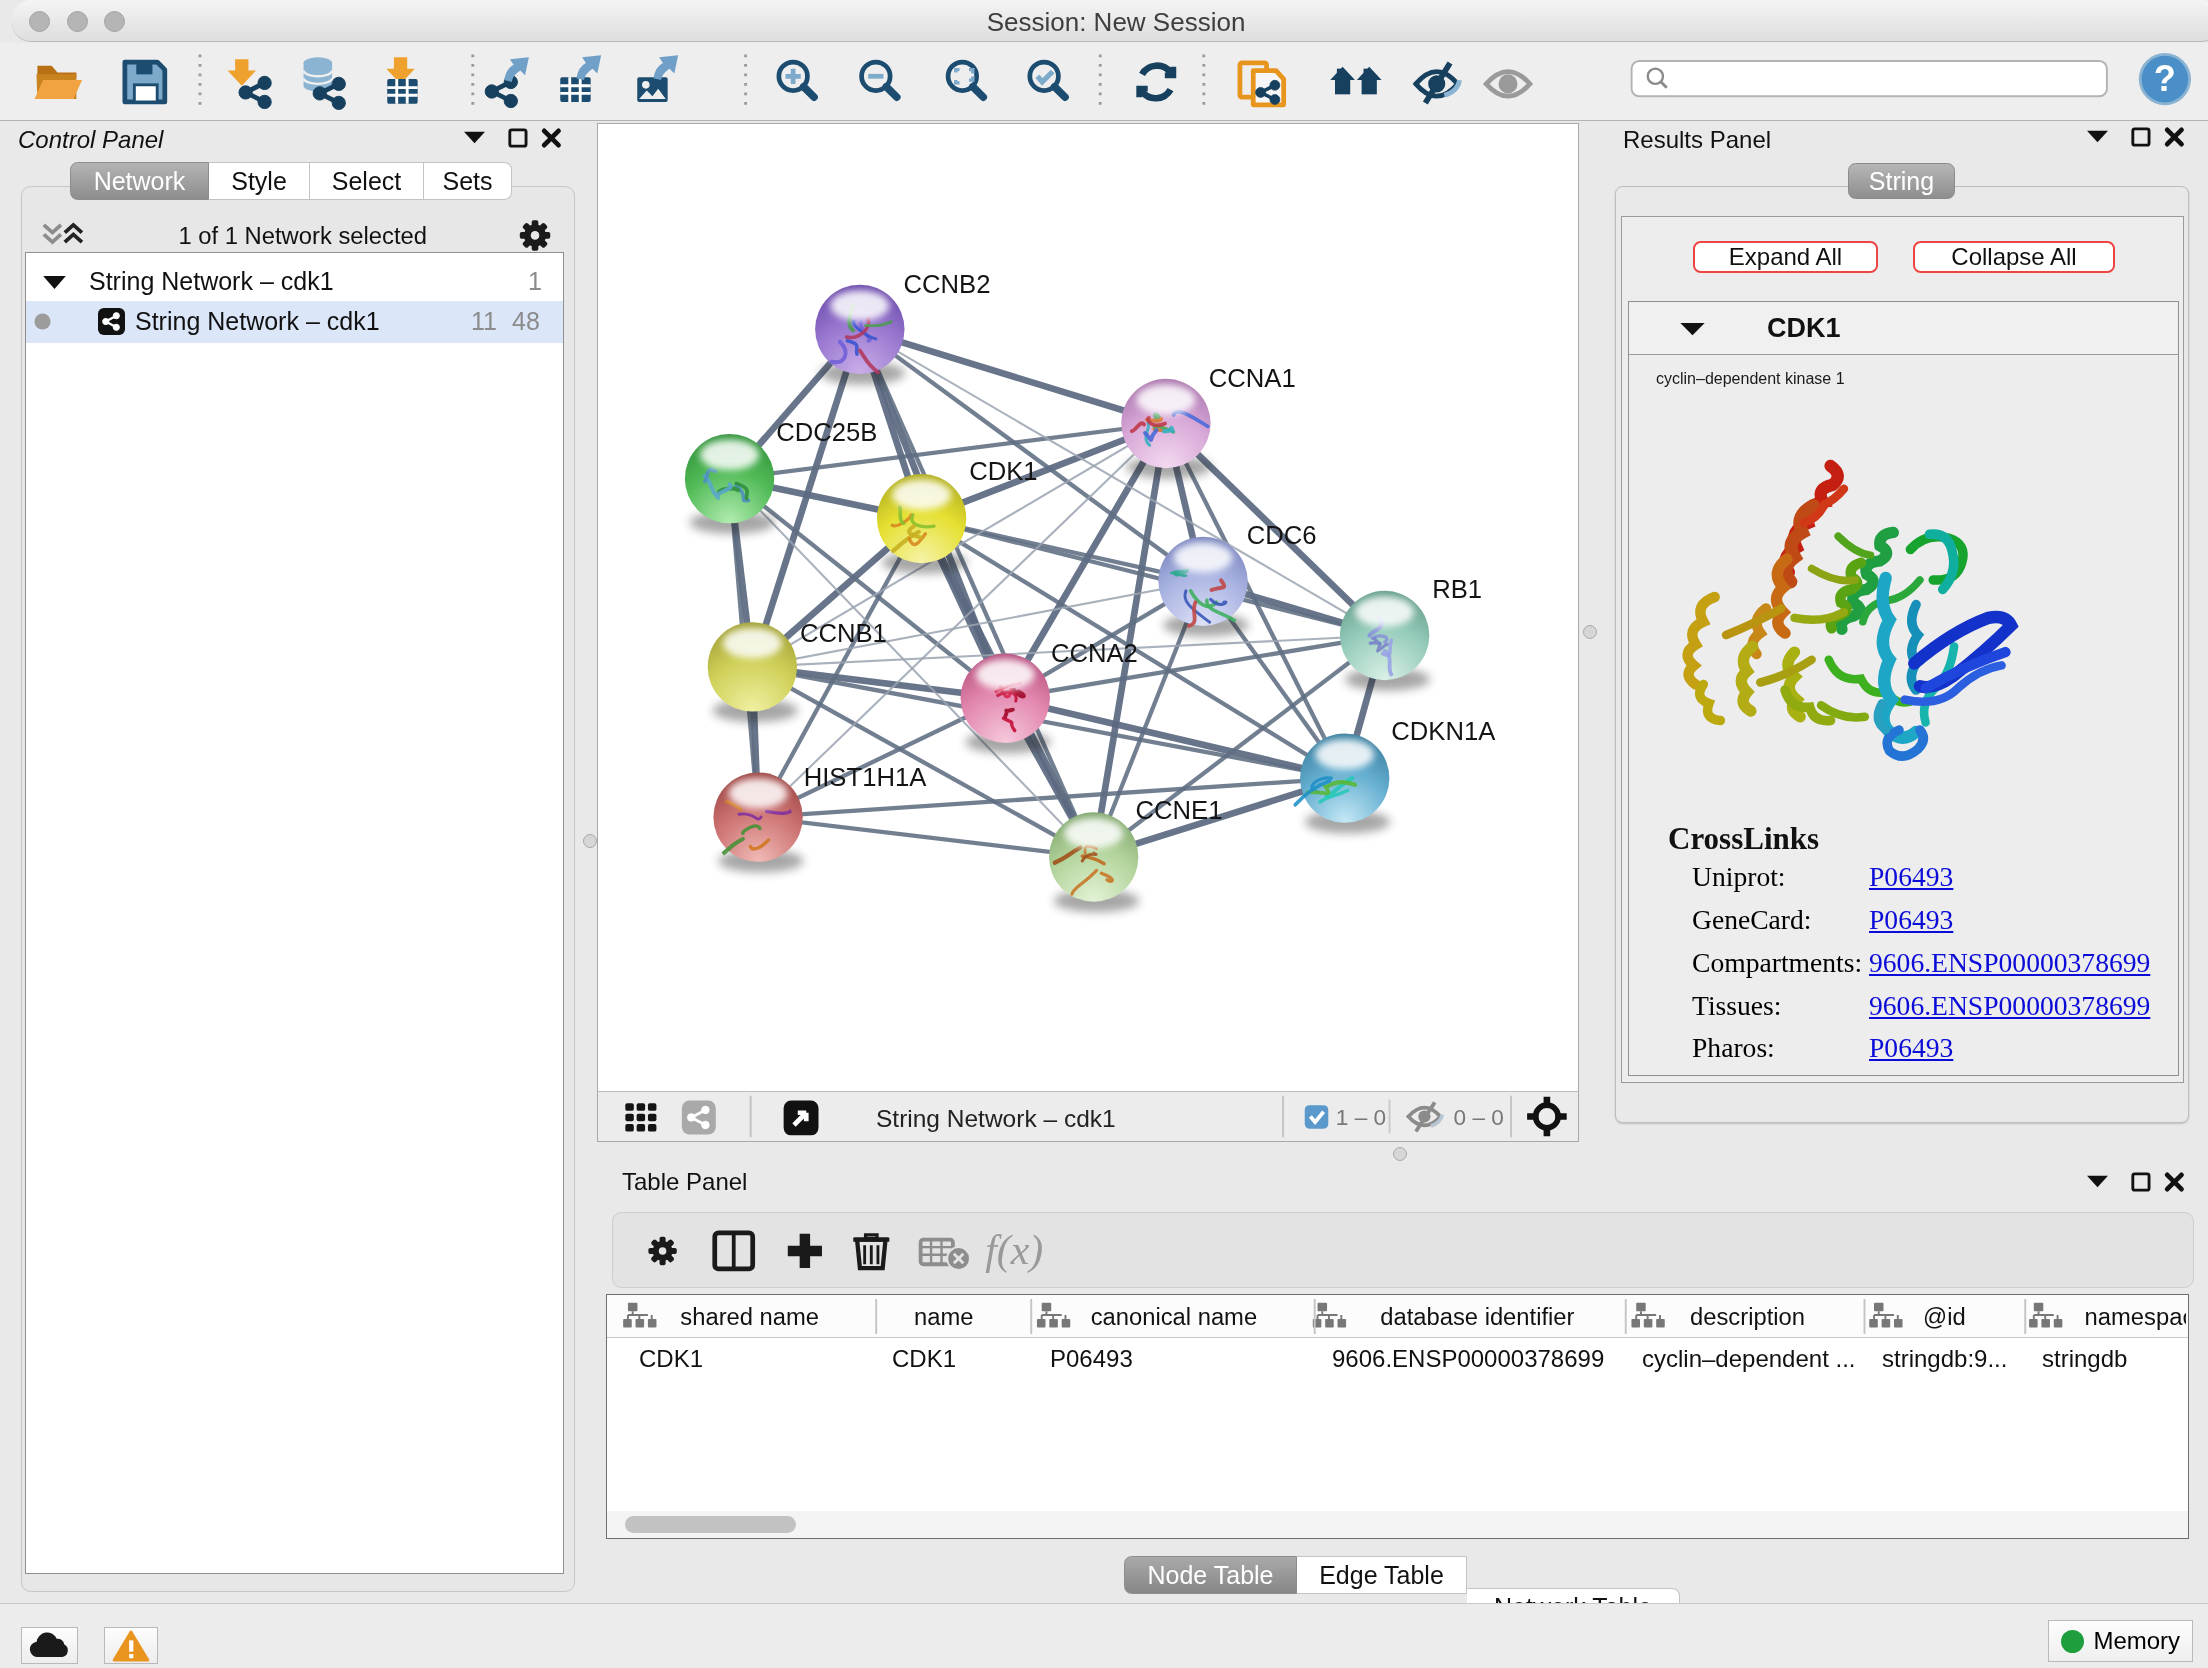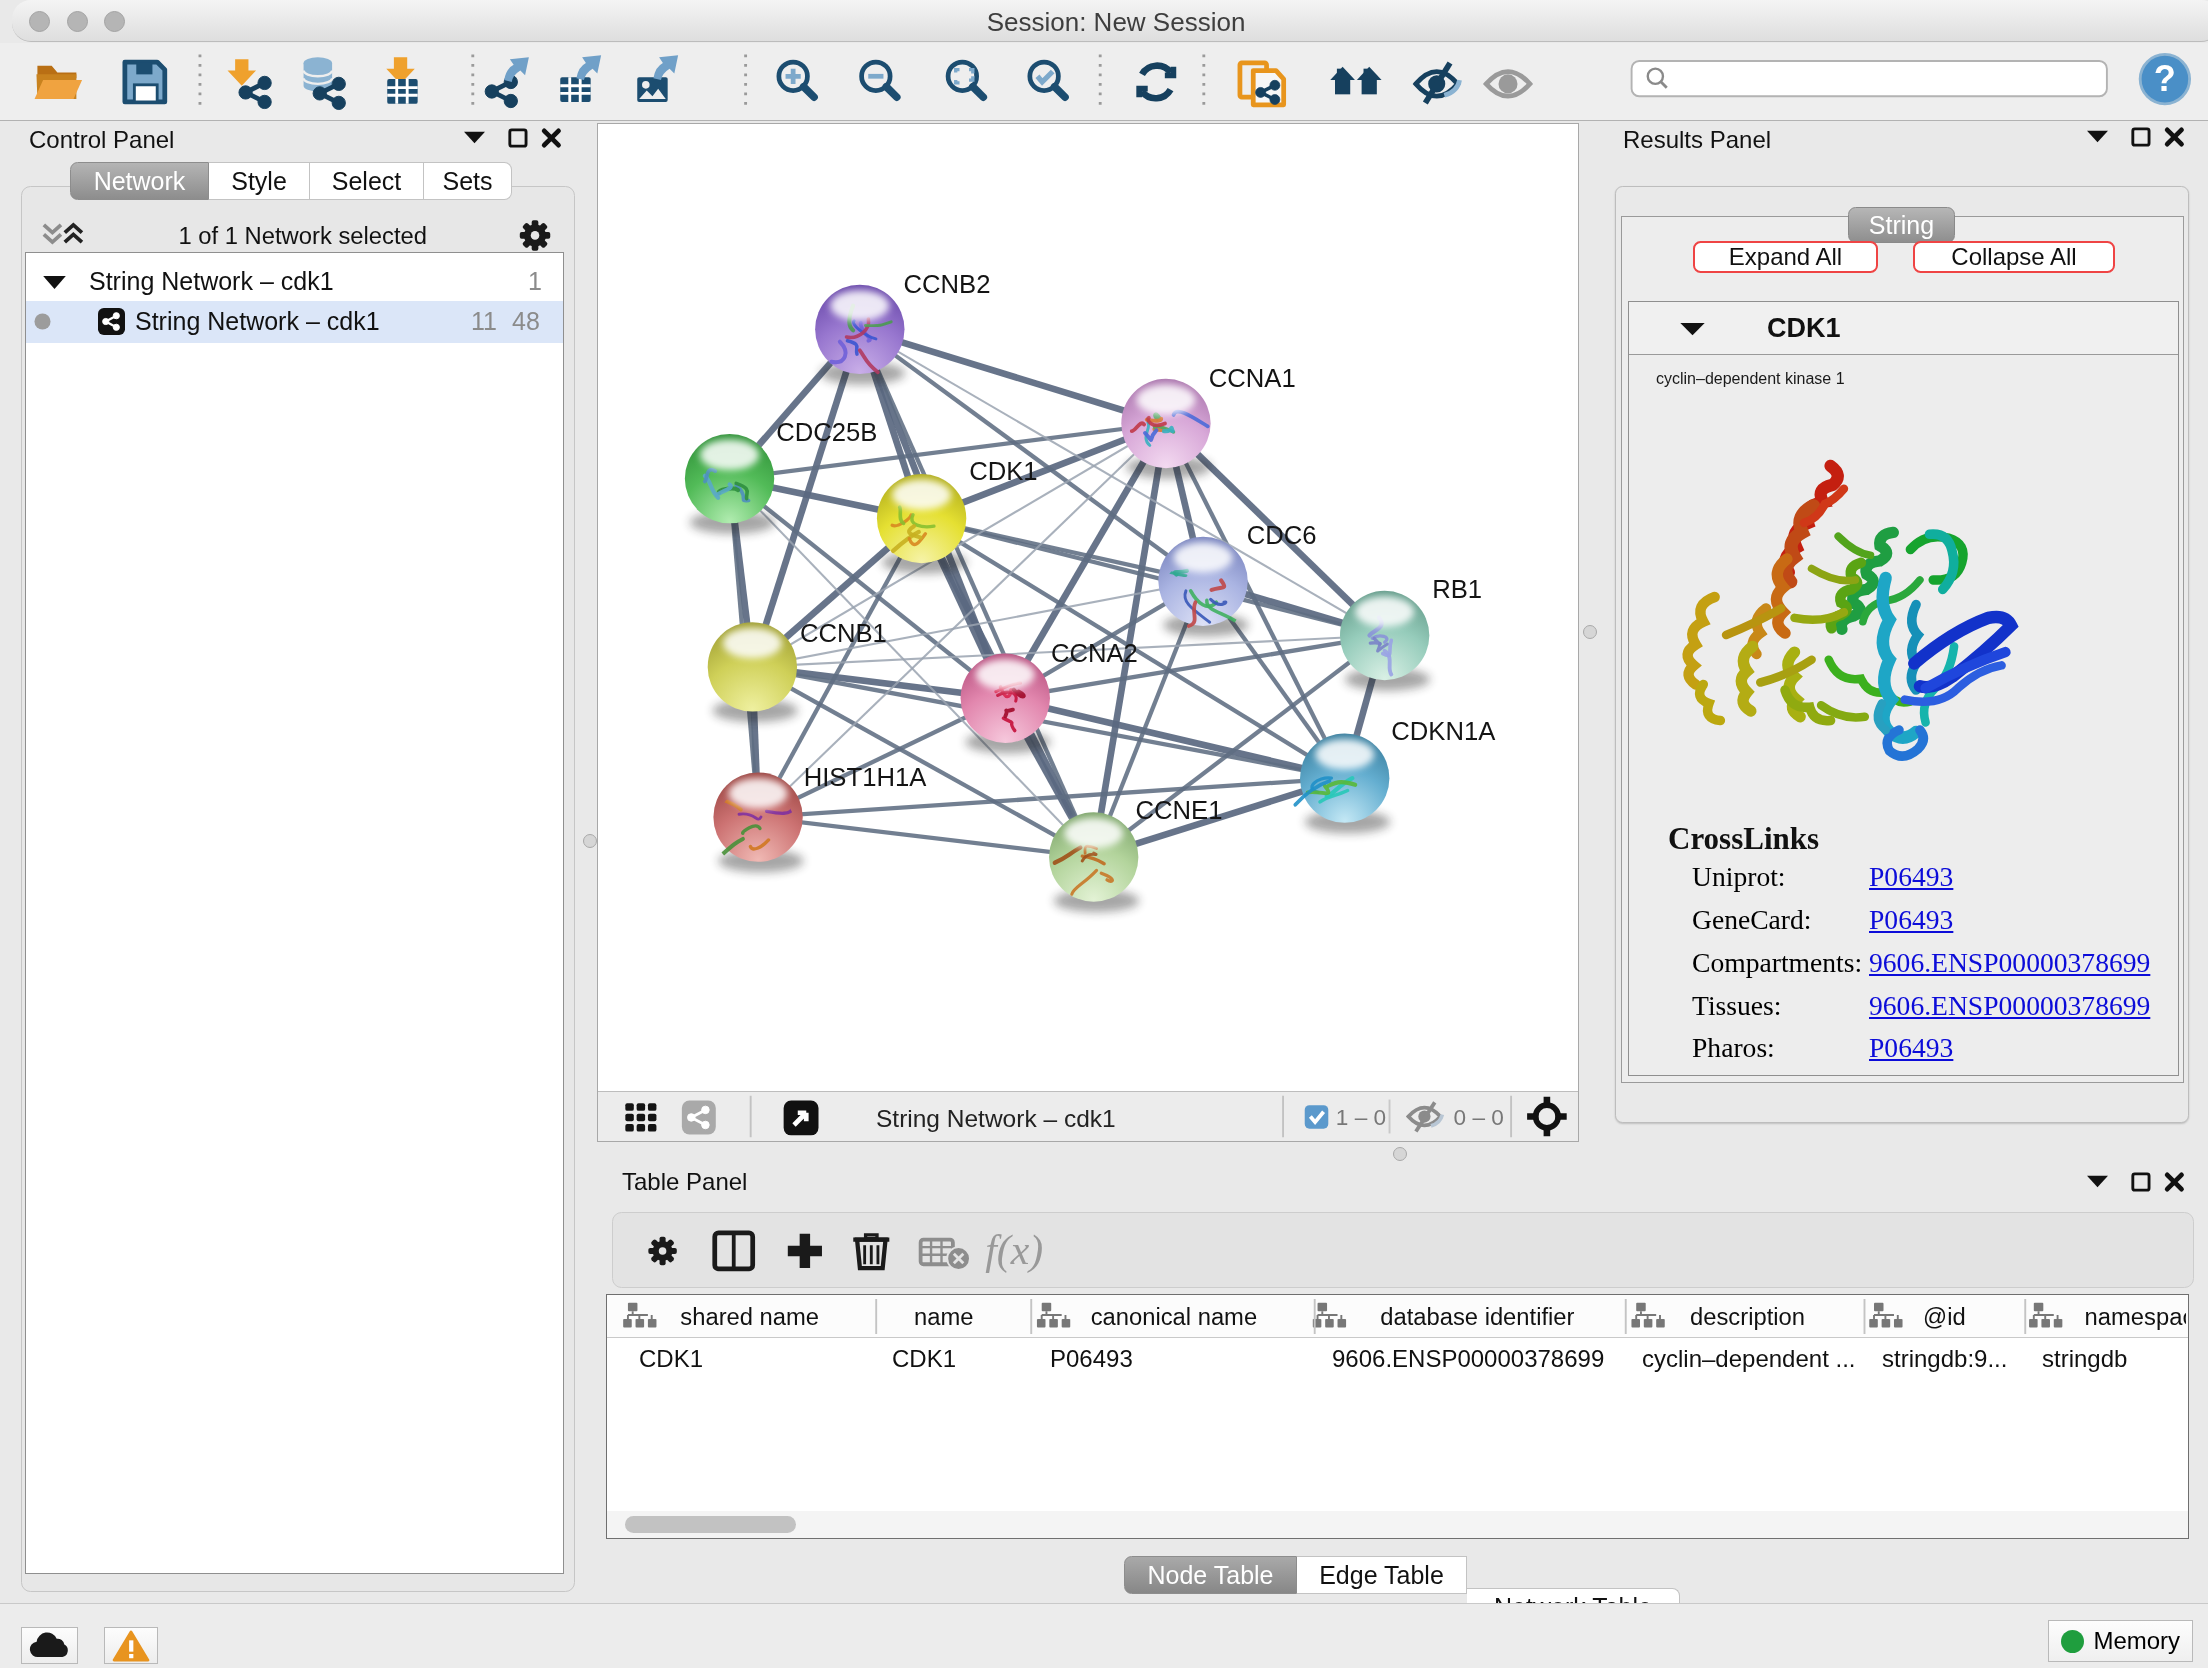--- a/index.html
+++ b/index.html
@@ -12,21 +12,21 @@
 .tl { position:absolute; top:10.5px; width:21px; height:21px; border-radius:50%;
   background:#b5b5b5; border:1px solid #a3a3a3; }
 #title { position:absolute; top:6.7px; left:0; width:2208px; text-align:center;
   font-size:26px; color:#3e3e3e; font-weight:500; }
 
 #toolbar { position:absolute; left:0; top:43px; width:2208px; height:78px;
   background:#eeeeee; border-bottom:1px solid #b2b2b2; }
 
 .phead { font-size:24px; color:#111; }
 
-#cpanel-head { position:absolute; left:29px; top:126px; }
+#cpanel-head { position:absolute; left:18px; top:126px;font-style:italic; }
 #ctabs { position:absolute; left:70px; top:162px; height:38px; display:flex; }
 .ctab { height:38px; font-size:25px; display:flex; align-items:center; justify-content:center;
   background:#fff; border:1px solid #c3c3c3; border-left:none; color:#111; }
 .ctab.first { border-left:1px solid #c3c3c3; border-radius:7.6px 0 0 7.6px; }
 .ctab.last { border-radius:0 7.6px 7.6px 0; }
 .ctab.sel { background:linear-gradient(#b4b4b4,#8d8d8d); color:#fff; border-color:#8d8d8d; }
 #cpanel-box { position:absolute; left:21px; top:186px; width:554px; height:1406px;
   background:#e7e7e7; border:1px solid #c6c6c6; border-radius:9.5px; }
 #cp-toolbar { position:absolute; left:21px; top:200px; width:554px; height:67px; }
 #cp-list { position:absolute; left:25px; top:252px; width:539px; height:1322px;
@@ -37,21 +37,21 @@
 #netview { position:absolute; left:597px; top:123px; width:982px; height:1019px;
   background:#fff; border:1px solid #a8a8a8; }
 #netstatus { position:absolute; left:0; bottom:0; width:980px; height:50px;
   background:#ececec; border-top:1px solid #bdbdbd; }
 #rp-outer { position:absolute; left:1615px; top:186px; width:574px; height:937px;
   background:#e9e9e9; border:1px solid #bdbdbd; border-radius:7.6px; box-shadow:0 1px 1.9px rgba(0,0,0,.18); }
 #rp-inner { position:absolute; left:1621px; top:216px; width:563px; height:867px;
   background:#ededed; border:1px solid #9a9a9a; }
 #stringtab { position:absolute; left:1848px; top:163px; width:107px; height:36px;
   background:linear-gradient(#b6b6b6,#8e8e8e); border:1px solid #8a8a8a; border-radius:7.6px;
-  color:#fff; font-size:25px; display:flex; align-items:center; justify-content:center;margin-top:44px; }
+  color:#fff; font-size:25px; display:flex; align-items:center; justify-content:center; }
 .rbtn { position:absolute; top:241px; height:32px; background:#fff; border:2px solid #ef4444;
   border-radius:7.6px; font-size:24px; color:#111; display:flex; align-items:center; justify-content:center; }
 #rp-section { position:absolute; left:1628px; top:301px; width:551px; height:775px;
   background:#ededed; border:1px solid #8f8f8f; }
 #rp-sechead { position:absolute; left:0; top:0; width:100%; height:53px; background:#f0f0f0;
   border-bottom:1px solid #9a9a9a; }
 .serif { font-family:"Liberation Serif", serif; }
 .xlink { color:#0c0cd9; text-decoration:underline; }
 .xrow { position:absolute; font-size:27.6px; }
 

